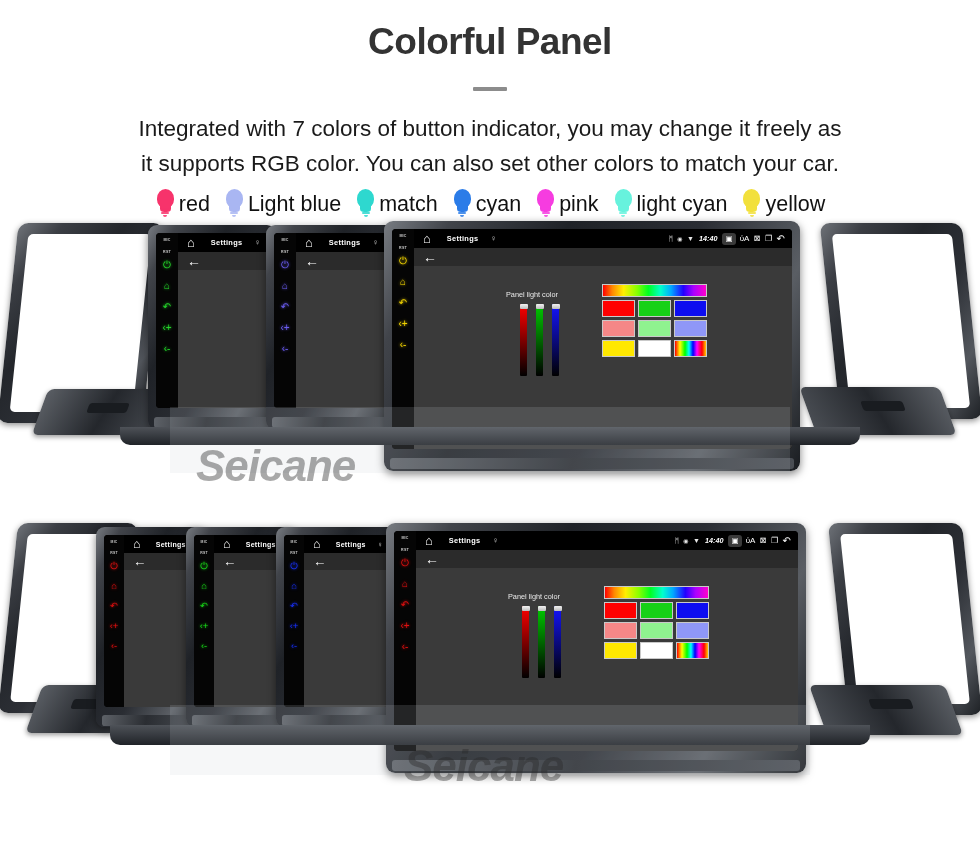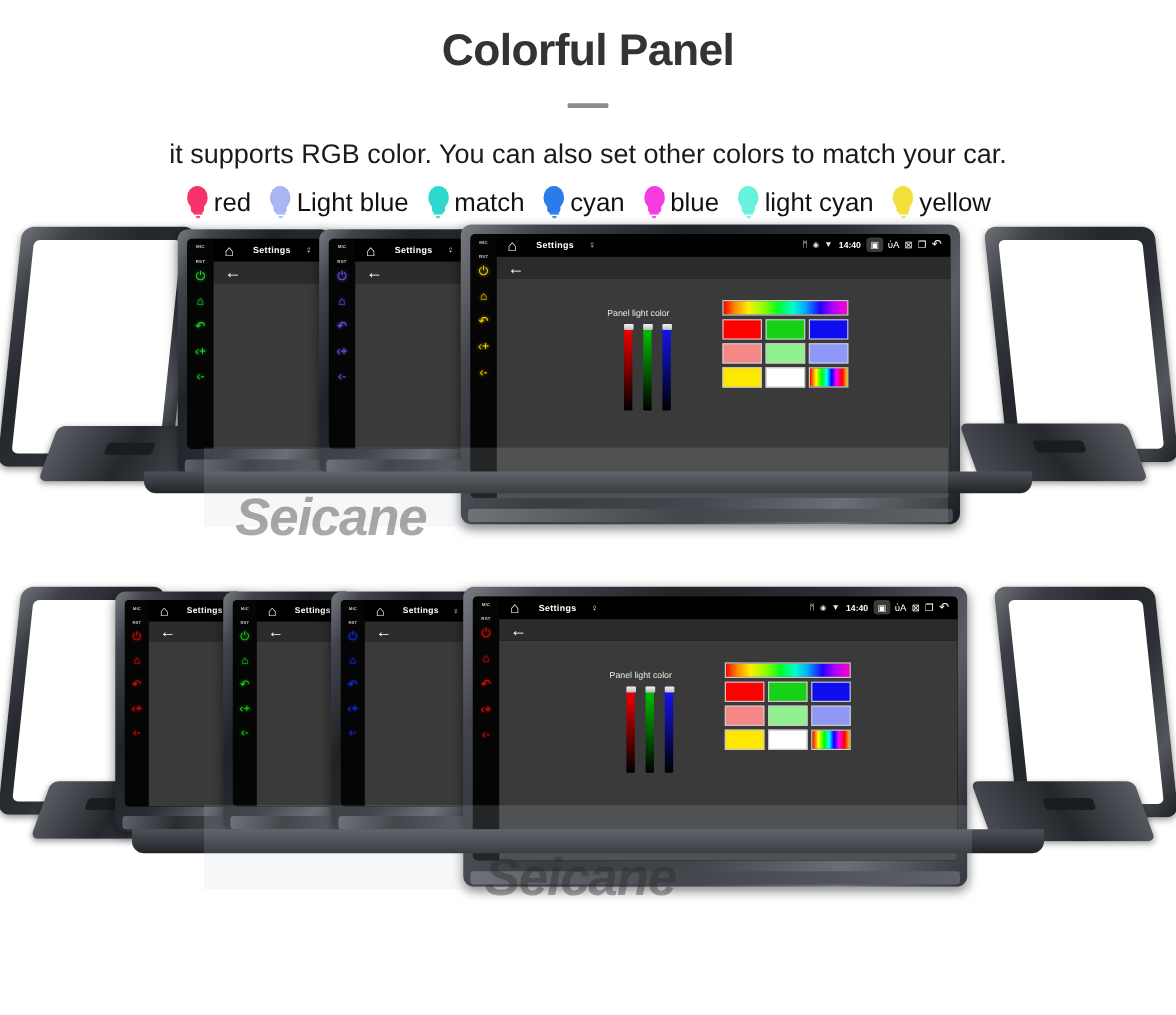--- a/index.html
+++ b/index.html
@@ -75,21 +75,21 @@
   
   .statusbar{
     position:absolute;left:22px;right:0;top:0;height:19px;background:#000;
     display:flex;align-items:center;color:#fff;
   }
   .sb-home{font-size:12px;margin-left:9px;}
   .sb-title{font-size:7.4px;font-weight:bold;margin-left:16px;letter-spacing:.3px;}
   .sb-mic{font-size:8px;margin-left:12px;color:#ddd;}
   .sb-right{margin-left:auto;display:flex;align-items:center;padding-right:5px;}
   .sb-ic{font-size:7px;margin:0 2.2px;color:#e8e8e8;}
-  .sb-time{font-size:7.2px;font-weight:bold;margin:0 3px 0 2px;}
+  .sb-time{font-size:7.2px;font-weight:bold;margin:0 3px 0 2px;font-style:italic;}
   .sb-cam{
     background:#3a3a3a;border-radius:3px;padding:1.5px 3px;margin:0 2px;font-size:7.5px;
   }
   .sb-big{font-size:9px;margin:0 3.5px;}
   
   .actionbar{
     position:absolute;left:22px;right:0;height:18px;background:#2b2b2b;
     display:flex;align-items:center;
   }
   .back-arrow{color:#fff;font-size:13px;margin-left:9px;line-height:1;}
@@ -115,20 +115,21 @@
 </style>
 </head>
 <body>
 
 <div class="header">
   <div class="title">Colorful Panel</div>
   <div class="divider-wrap">
     <span class="divider"></span>
   </div>
   <div class="subtitle">
+    <span class="ln">Integrated with 7 colors of button indicator, you may change it freely as</span>
     <span class="ln">it supports RGB color. You can also set other colors to match your car.</span>
   </div>
 </div>
 
 <div class="legend" id="legend">
     <div class="legend-item">
       <span class="bulb">
         <span class="glass" style="background: rgb(247, 51, 107);"></span>
         <span class="base">
           <i style="background: rgb(247, 51, 107); opacity: 0.85;"></i>
@@ -173,21 +174,21 @@
     </div>
     <div class="legend-item">
       <span class="bulb">
         <span class="glass" style="background: rgb(246, 60, 224);"></span>
         <span class="base">
           <i style="background: rgb(246, 60, 224); opacity: 0.85;"></i>
           <i style="background: rgb(246, 60, 224); opacity: 0.85;"></i>
           <i style="background: rgb(246, 60, 224); opacity: 0.85;"></i>
         </span>
       </span>
-      <span class="legend-label">blue</span>
+      <span class="legend-label">pink</span>
     </div>
     <div class="legend-item">
       <span class="bulb">
         <span class="glass" style="background: rgb(103, 242, 221);"></span>
         <span class="base">
           <i style="background: rgb(103, 242, 221); opacity: 0.85;"></i>
           <i style="background: rgb(103, 242, 221); opacity: 0.85;"></i>
           <i style="background: rgb(103, 242, 221); opacity: 0.85;"></i>
         </span>
       </span>

